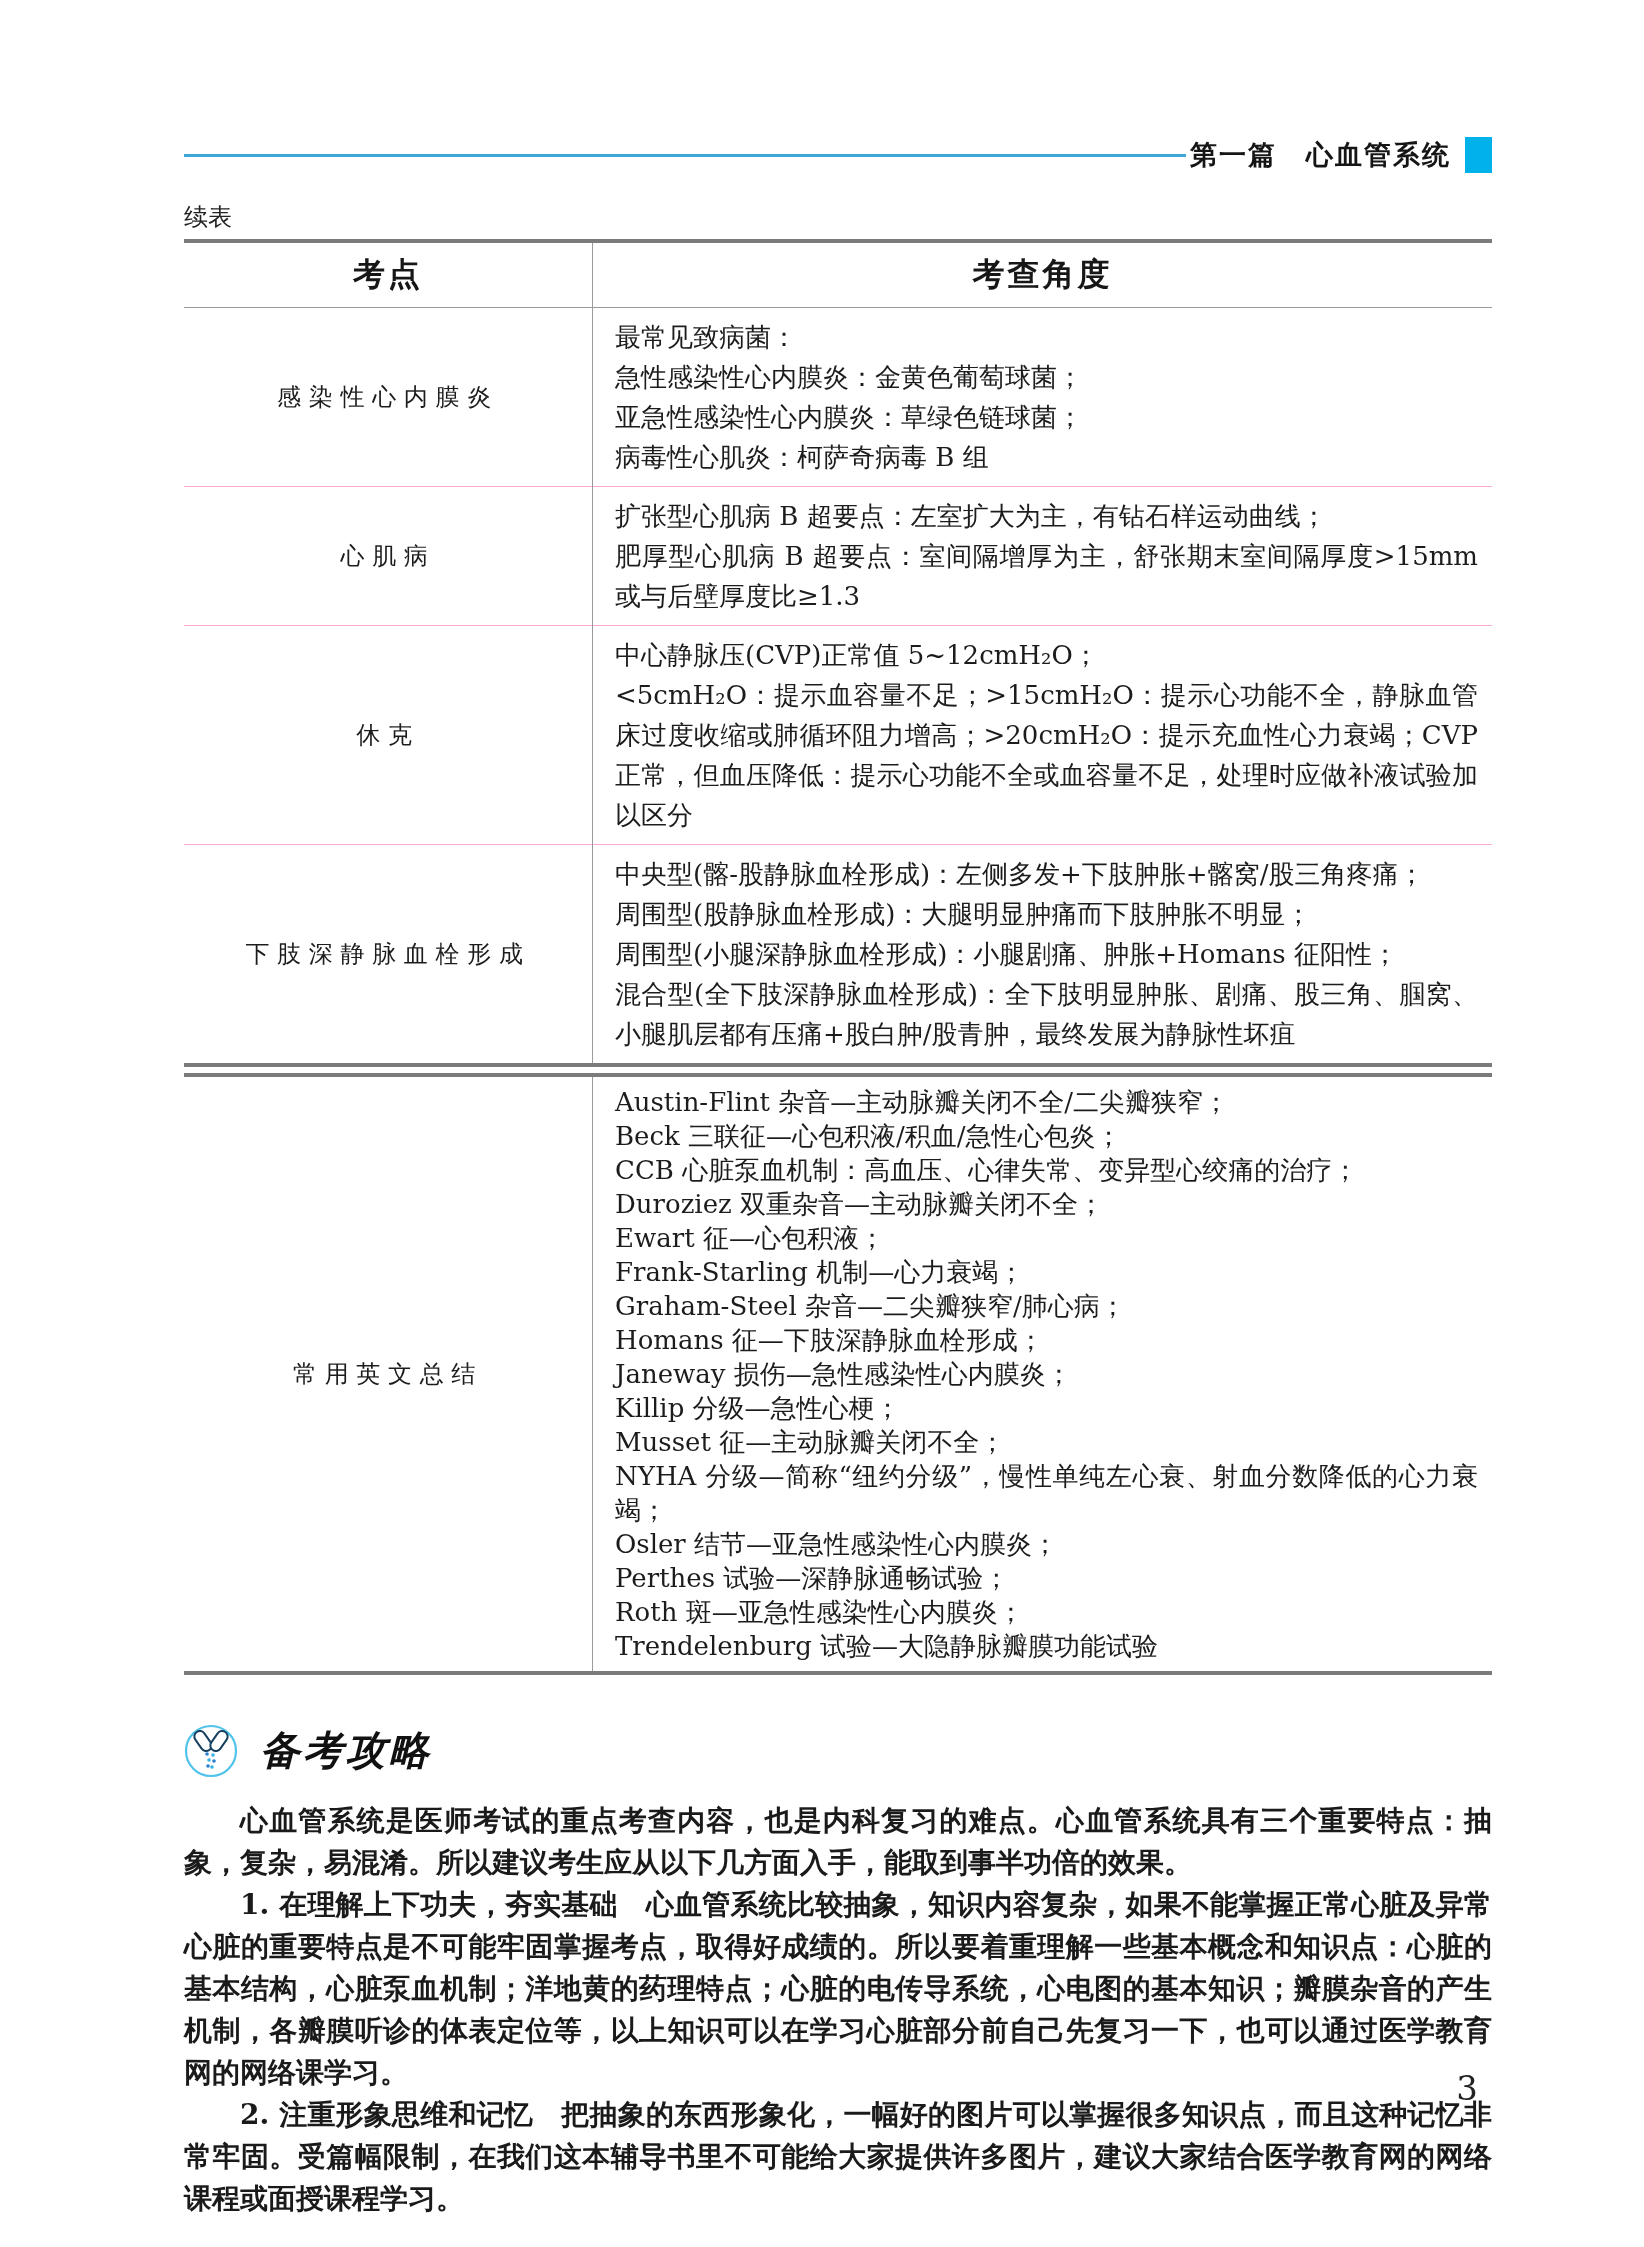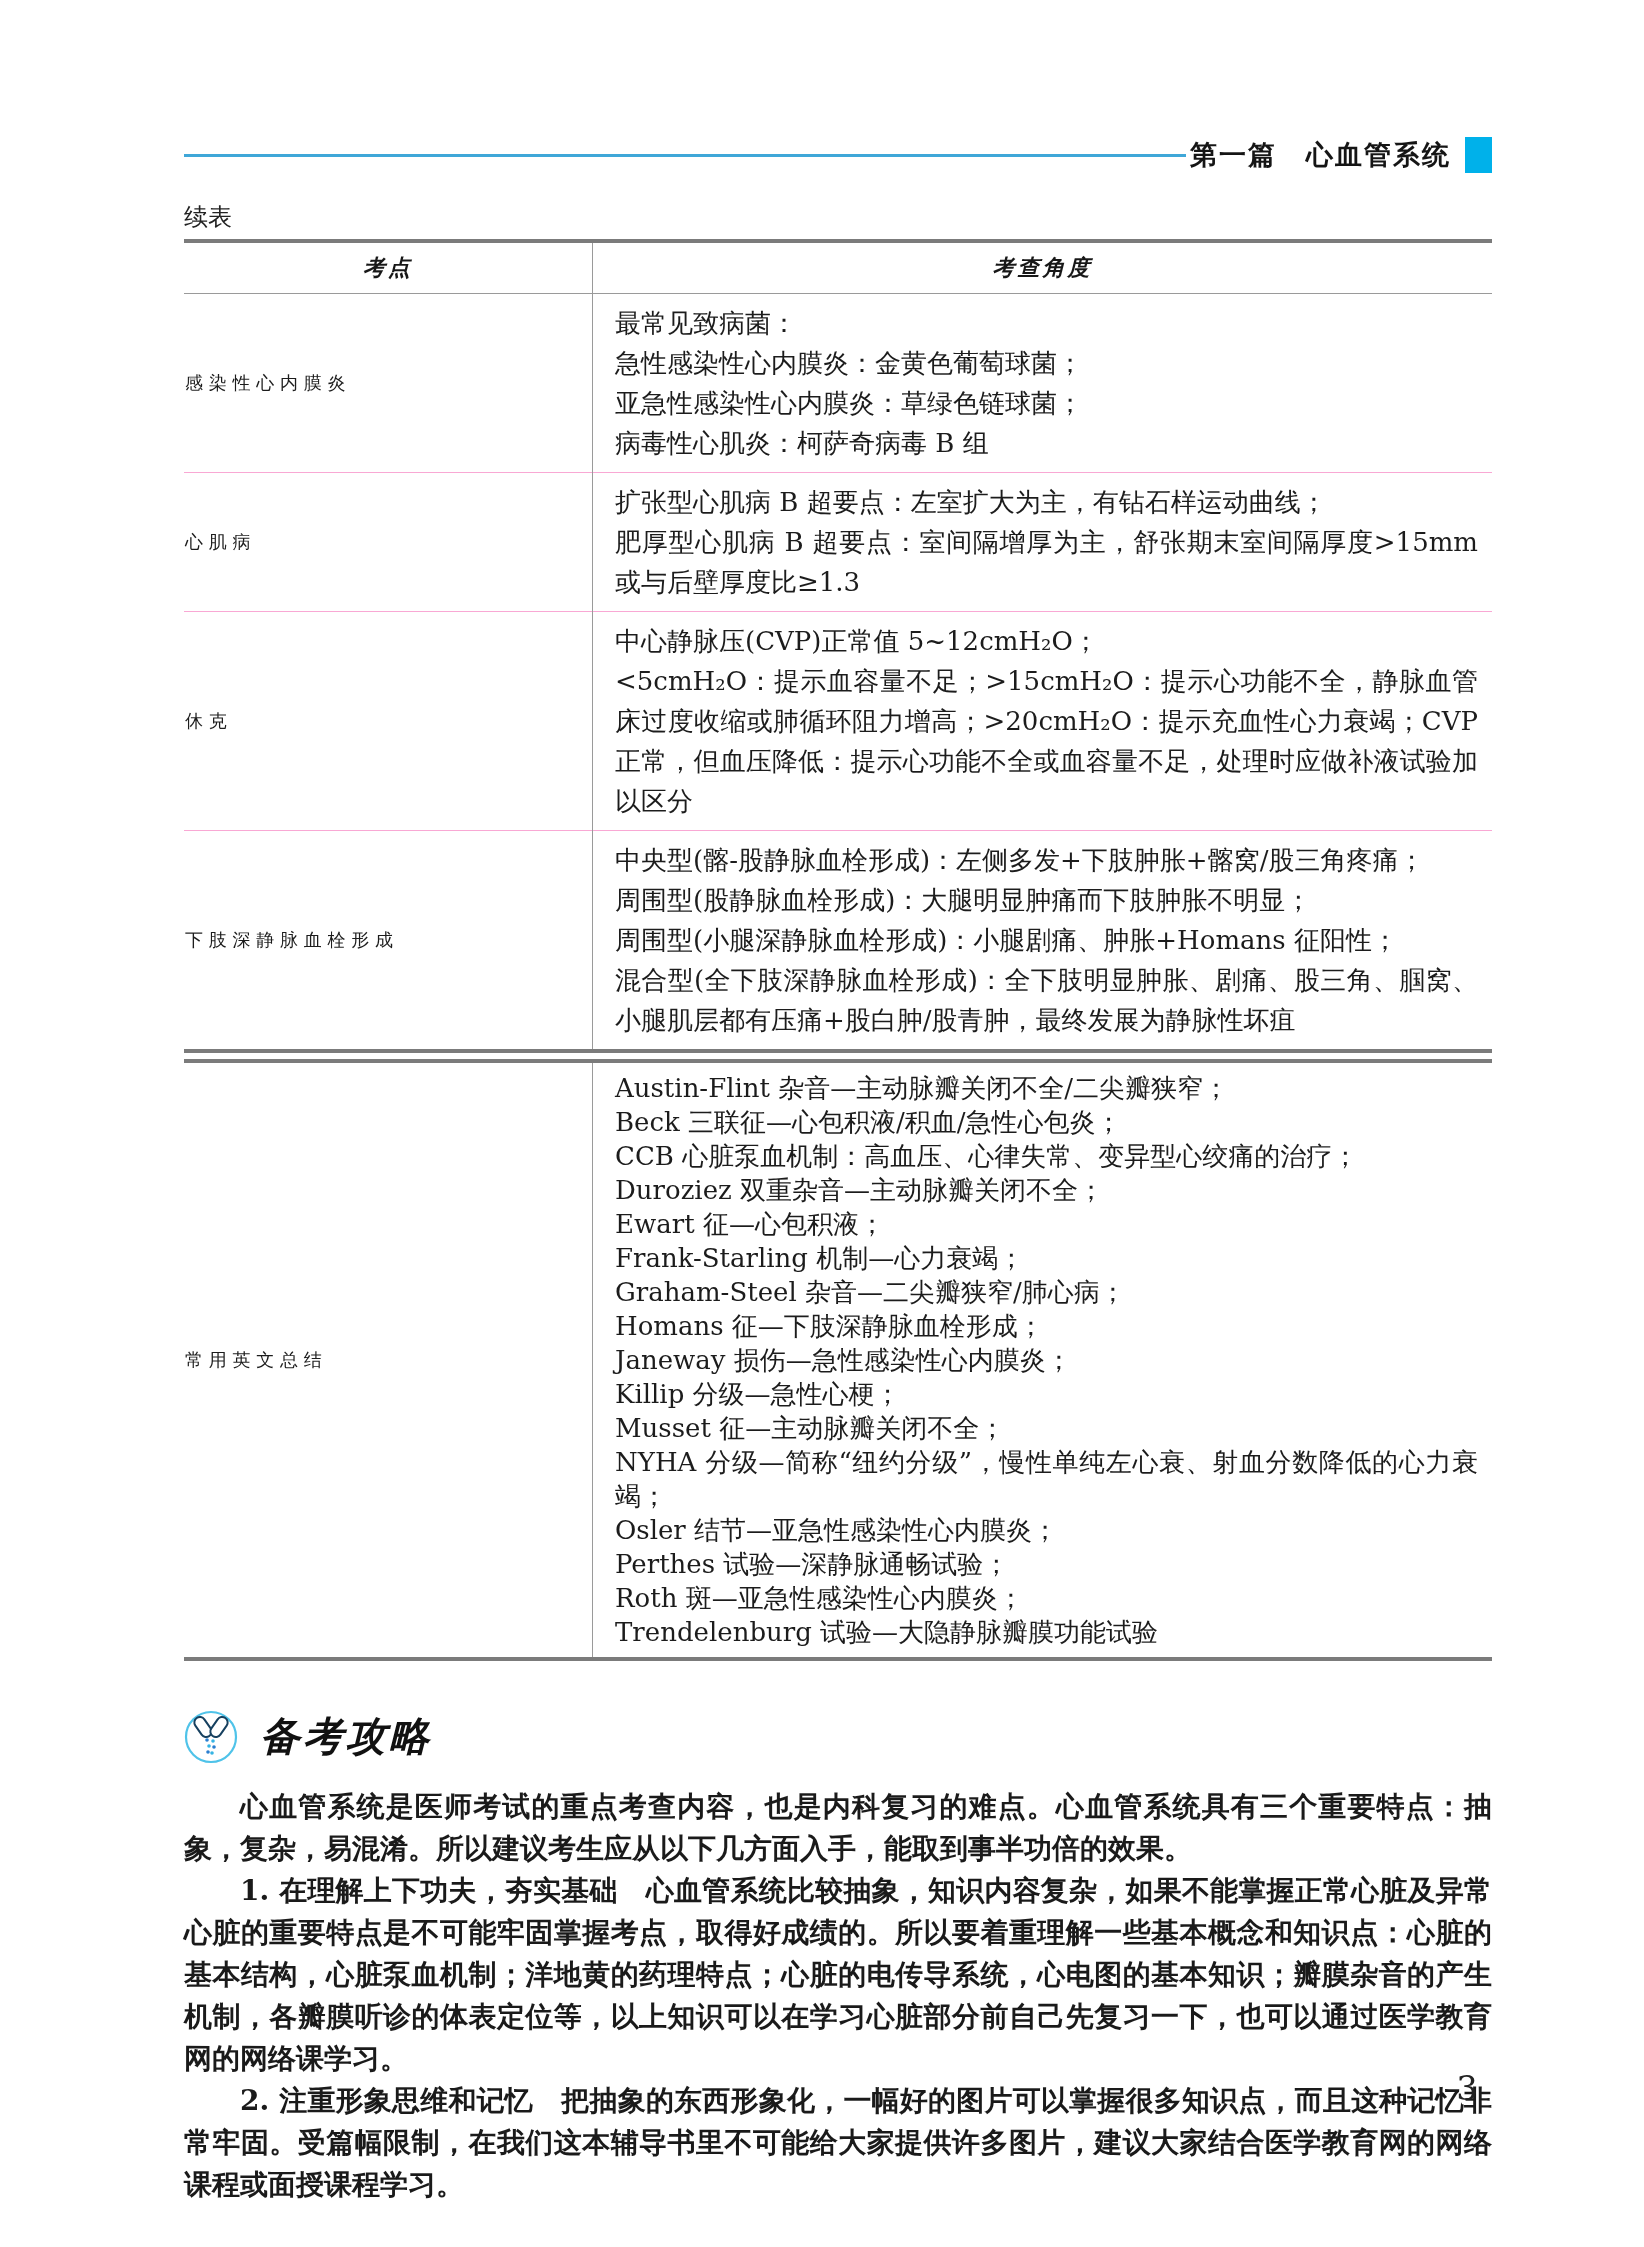--- a/index.html
+++ b/index.html
@@ -23,30 +23,30 @@
   
   .continued{margin-top:26px;text-align:left;padding-right:55px;font-size:24px;color:#222;}
 
   
   table.exam-table{
     width:100%;border-collapse:collapse;margin-top:6px;
     border-top:4px solid #7b7b7b;border-bottom:4px solid #7b7b7b;
   }
   table.exam-table th{
     font-family:"DejaVu Sans","Liberation Sans",sans-serif;
-    font-size:22px;font-weight:bold;color:#171717;
-    padding:10px 4px;text-align:center;letter-spacing:3px;font-style:italic;
+    font-size:32px;font-weight:bold;color:#171717;
+    padding:10px 4px;text-align:center;letter-spacing:3px;
   }
   table.exam-table th:first-child,
   table.exam-table td:first-child{border-right:1px solid #9a9a9a;}
   table.exam-table thead th{border-bottom:1px solid #9a9a9a;}
   table.exam-table tbody tr + tr td{border-top:1px solid #f9a8d4;}
   td.topic{
-    width:406px;text-align:left;vertical-align:middle;
-    font-size:18px;letter-spacing:0.32em;color:#1c1c1c;
+    width:406px;text-align:center;vertical-align:middle;
+    font-size:24px;letter-spacing:0.32em;color:#1c1c1c;
   }
   td.detail{
     vertical-align:middle;padding:9px 14px 9px 22px;
     font-size:26px;color:#1c1c1c;
   }
   td.detail .cell-line{line-height:40px;text-align:justify;}
   table.en-table td.detail{padding:8px 14px 8px 22px;}
   table.en-table td.detail .cell-line{line-height:34px;}
 
   

